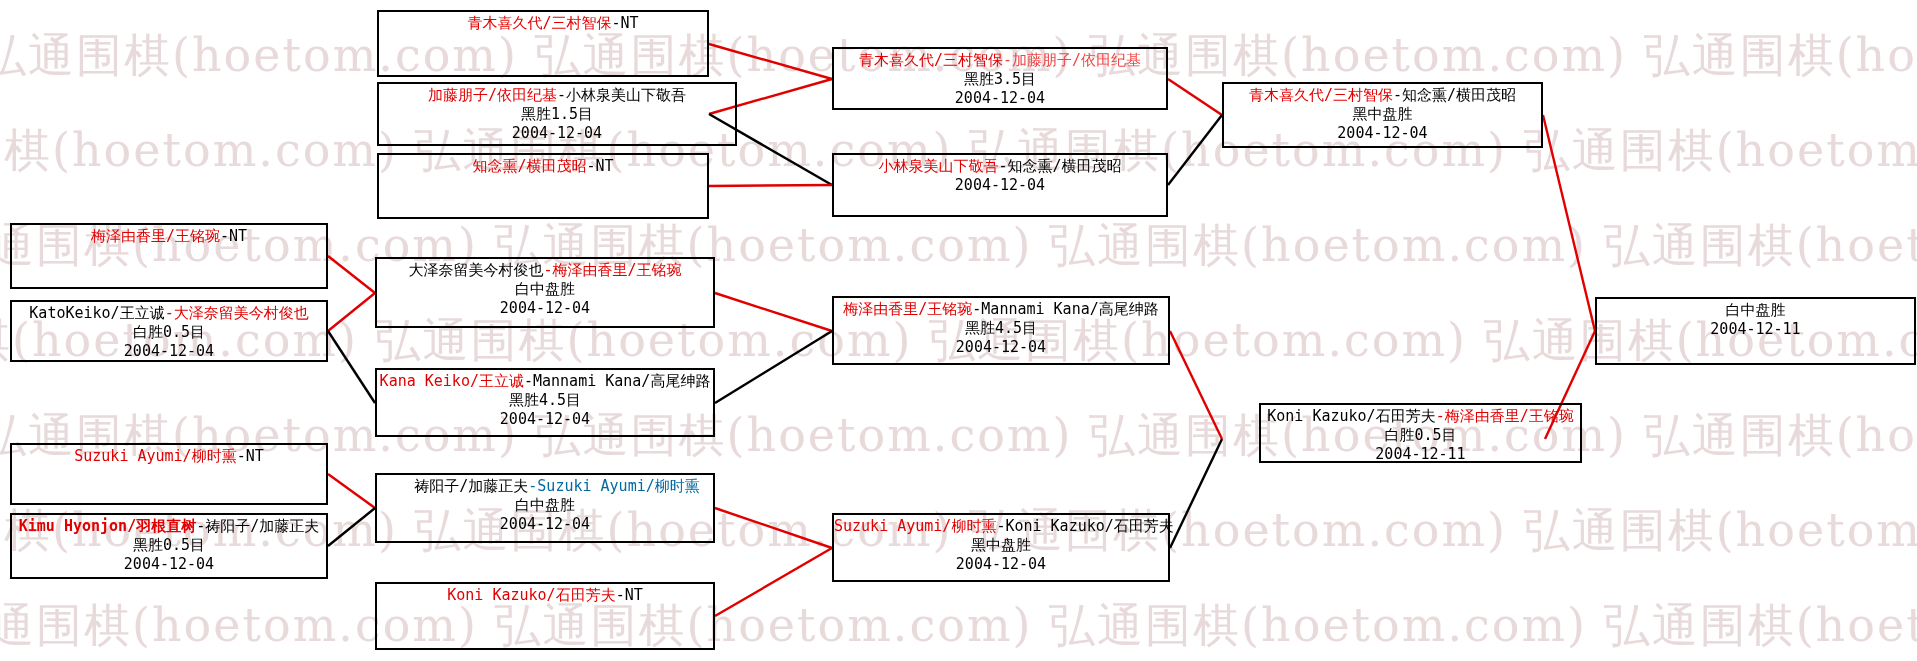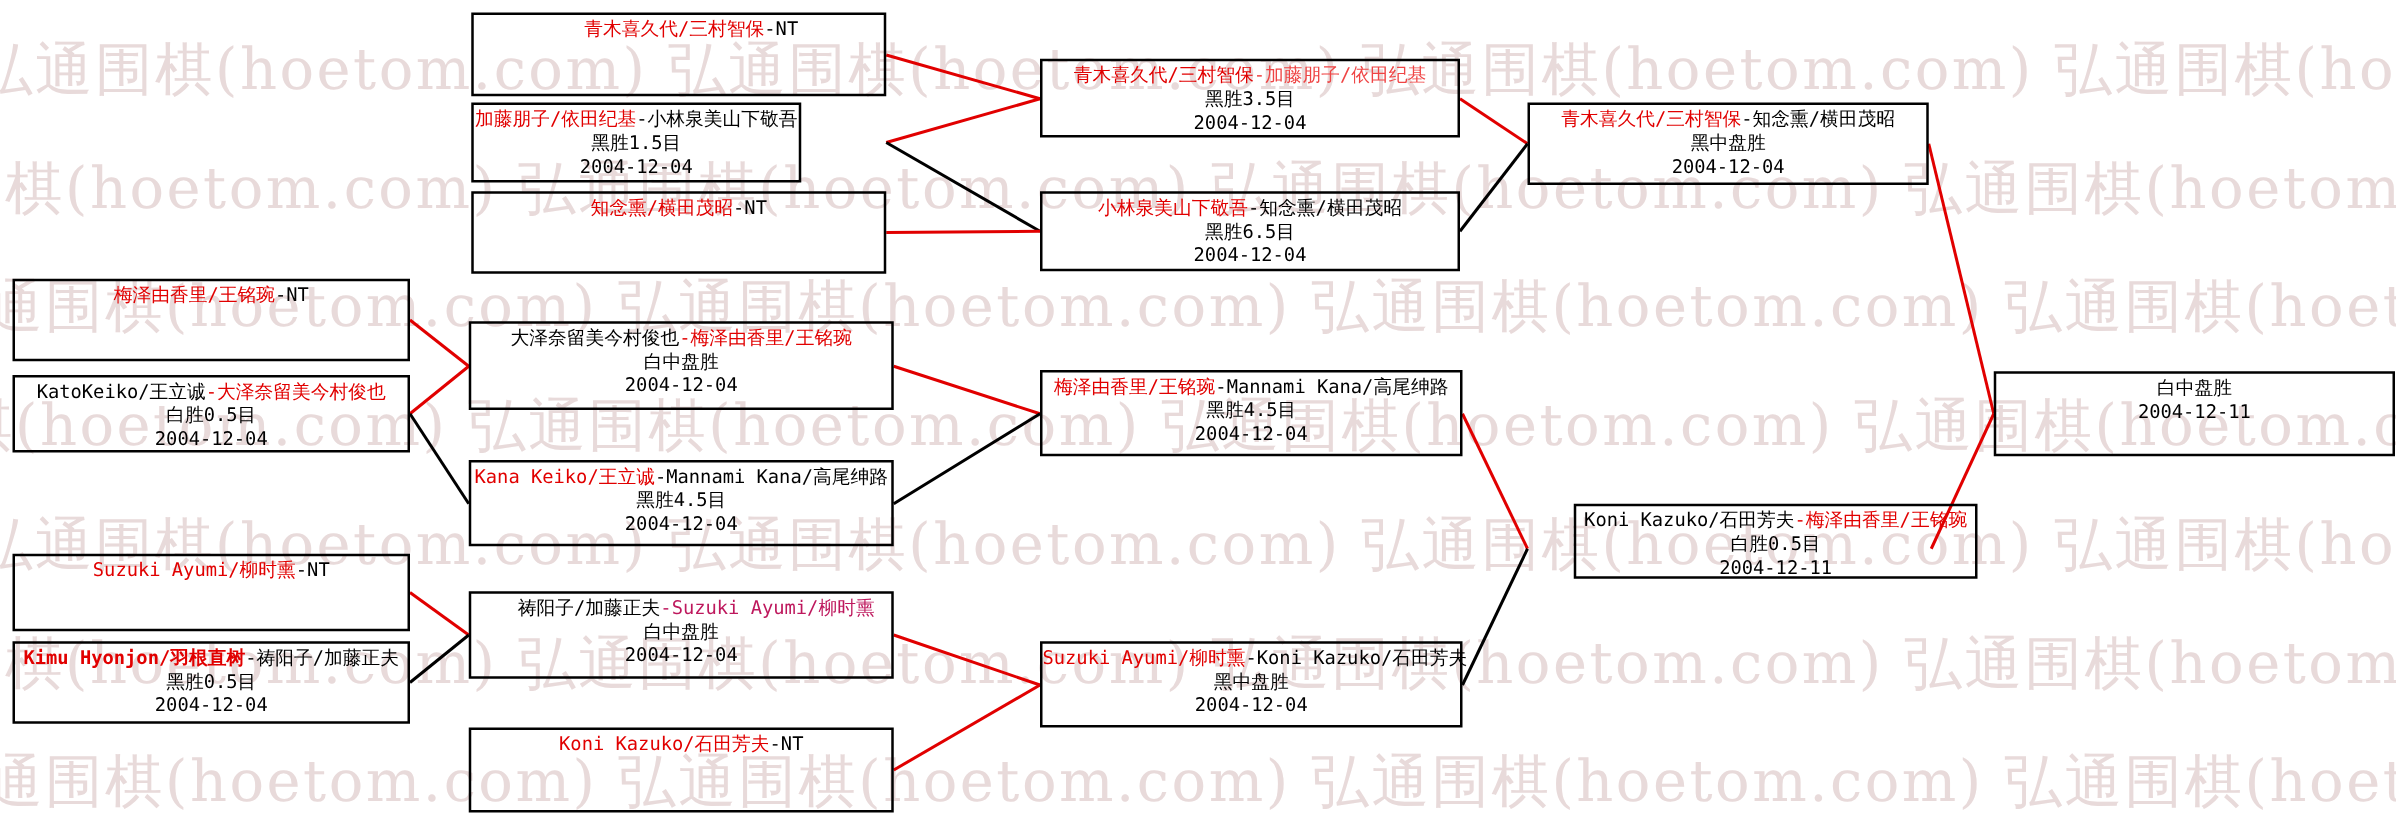--- a/index.html
+++ b/index.html
@@ -66,36 +66,35 @@
       <line x1="715" y1="508" x2="832" y2="548" stroke="#e10000" stroke-width="2.4"></line>
       <line x1="715" y1="616" x2="832" y2="548" stroke="#e10000" stroke-width="2.4"></line>
       <line x1="1170" y1="548" x2="1222" y2="439" stroke="#000000" stroke-width="2.4"></line>
       <line x1="1543" y1="115" x2="1595" y2="331" stroke="#e10000" stroke-width="2.4"></line>
       <line x1="1545" y1="439" x2="1595" y2="331" stroke="#e10000" stroke-width="2.4"></line>
     </svg>
   <div id="boxes-layer">
       <div class="match-box" style="left: 377px; top: 10px; width: 332px; height: 67px; border-color: rgb(0, 0, 0); padding-left: 20px;">
         <div class="match-line"><span style="color: rgb(225, 0, 0);">青木喜久代/三村智保</span><span style="color: rgb(0, 0, 0);">-NT</span></div>
       </div>
-      <div class="match-box" style="left: 377px; top: 82px; width: 264px; height: 64px; border-color: rgb(0, 0, 0);">
+      <div class="match-box" style="left: 377px; top: 82px; width: 360px; height: 64px; border-color: rgb(0, 0, 0);">
         <div class="match-line"><span style="color: rgb(225, 0, 0);">加藤朋子/依田纪基</span><span style="color: rgb(0, 0, 0);">-小林泉美山下敬吾</span></div>
         <div class="match-line">黑胜1.5目</div>
         <div class="match-line">2004-12-04</div>
       </div>
       <div class="match-box" style="left: 377px; top: 153px; width: 332px; height: 66px; border-color: rgb(0, 0, 0);">
         <div class="match-line"><span style="color: rgb(225, 0, 0);">知念熏/横田茂昭</span><span style="color: rgb(0, 0, 0);">-NT</span></div>
       </div>
       <div class="match-box" style="left: 832px; top: 47px; width: 336px; height: 63px; border-color: rgb(0, 0, 0);">
         <div class="match-line"><span style="color: rgb(225, 0, 0);">青木喜久代/三村智保</span><span style="color: #ef4444;">-加藤朋子/依田纪基</span></div>
         <div class="match-line">黑胜3.5目</div>
         <div class="match-line">2004-12-04</div>
       </div>
       <div class="match-box" style="left: 832px; top: 153px; width: 336px; height: 64px; border-color: rgb(0, 0, 0);">
         <div class="match-line"><span style="color: rgb(225, 0, 0);">小林泉美山下敬吾</span><span style="color: rgb(0, 0, 0);">-知念熏/横田茂昭</span></div>
-        <div class="match-line">黑胜6.5目</div>
         <div class="match-line">2004-12-04</div>
       </div>
       <div class="match-box" style="left: 1222px; top: 82px; width: 321px; height: 66px; border-color: rgb(0, 0, 0);">
         <div class="match-line"><span style="color: rgb(225, 0, 0);">青木喜久代/三村智保</span><span style="color: rgb(0, 0, 0);">-知念熏/横田茂昭</span></div>
         <div class="match-line">黑中盘胜</div>
         <div class="match-line">2004-12-04</div>
       </div>
       <div class="match-box" style="left: 10px; top: 223px; width: 318px; height: 66px; border-color: rgb(0, 0, 0);">
         <div class="match-line"><span style="color: rgb(225, 0, 0);">梅泽由香里/王铭琬</span><span style="color: rgb(0, 0, 0);">-NT</span></div>
       </div>
@@ -121,21 +120,21 @@
       </div>
       <div class="match-box" style="left: 10px; top: 443px; width: 318px; height: 62px; border-color: rgb(0, 0, 0);">
         <div class="match-line"><span style="color: rgb(225, 0, 0);">Suzuki Ayumi/柳时熏</span><span style="color: rgb(0, 0, 0);">-NT</span></div>
       </div>
       <div class="match-box" style="left: 10px; top: 513px; width: 318px; height: 66px; border-color: rgb(0, 0, 0);">
         <div class="match-line"><span style="color: rgb(225, 0, 0); font-weight: bold;">Kimu Hyonjon/羽根直树</span><span style="color: rgb(0, 0, 0);">-祷阳子/加藤正夫</span></div>
         <div class="match-line">黑胜0.5目</div>
         <div class="match-line">2004-12-04</div>
       </div>
       <div class="match-box" style="left: 375px; top: 473px; width: 340px; height: 70px; border-color: rgb(0, 0, 0);">
-        <div class="match-line"><span style="color: rgb(0, 0, 0); margin-left: 24px;">祷阳子/加藤正夫</span><span style="color: #be185d;">-Suzuki Ayumi/柳时熏</span></div>
+        <div class="match-line"><span style="color: rgb(0, 0, 0); margin-left: 24px;">祷阳子/加藤正夫</span><span style="color: #0369a1;">-Suzuki Ayumi/柳时熏</span></div>
         <div class="match-line">白中盘胜</div>
         <div class="match-line">2004-12-04</div>
       </div>
       <div class="match-box" style="left: 375px; top: 582px; width: 340px; height: 68px; border-color: rgb(0, 0, 0);">
         <div class="match-line"><span style="color: rgb(225, 0, 0);">Koni Kazuko/石田芳夫</span><span style="color: rgb(0, 0, 0);">-NT</span></div>
       </div>
       <div class="match-box" style="left: 832px; top: 513px; width: 338px; height: 69px; border-color: rgb(0, 0, 0);">
         <div class="match-line"><span style="color: rgb(225, 0, 0);">Suzuki Ayumi/柳时熏</span><span style="color: rgb(0, 0, 0);">-Koni Kazuko/石田芳夫</span></div>
         <div class="match-line">黑中盘胜</div>
         <div class="match-line">2004-12-04</div>

